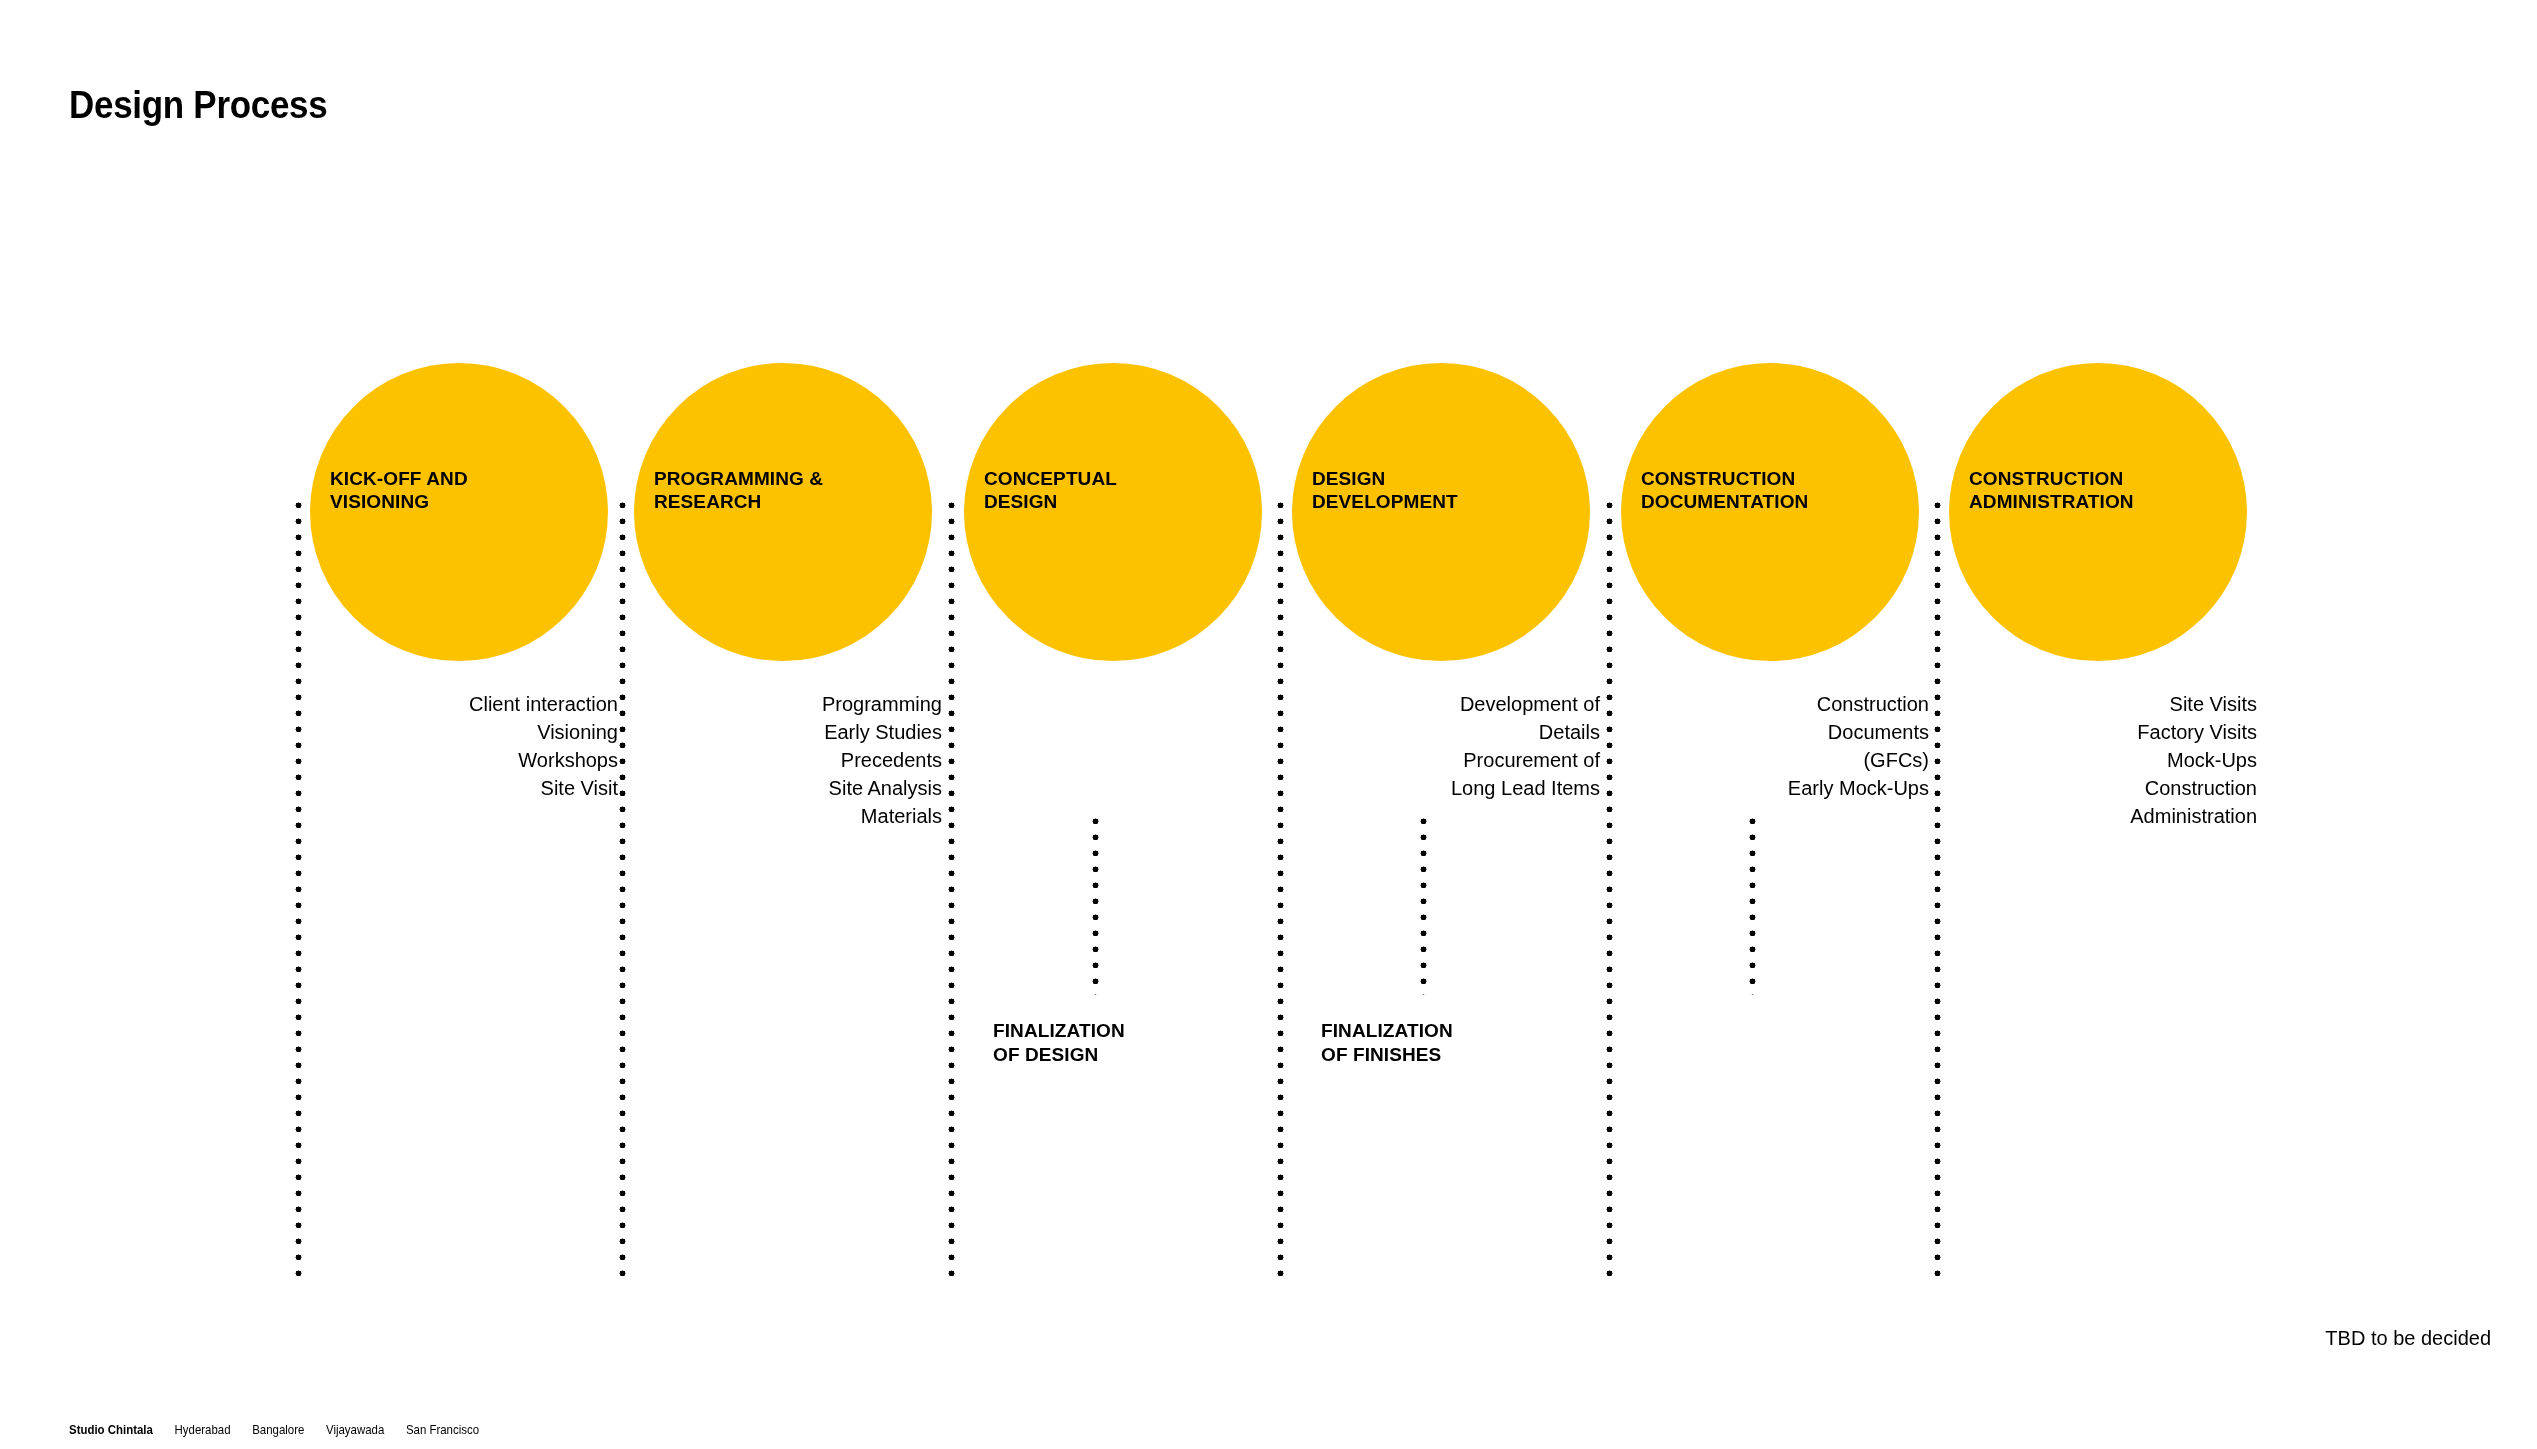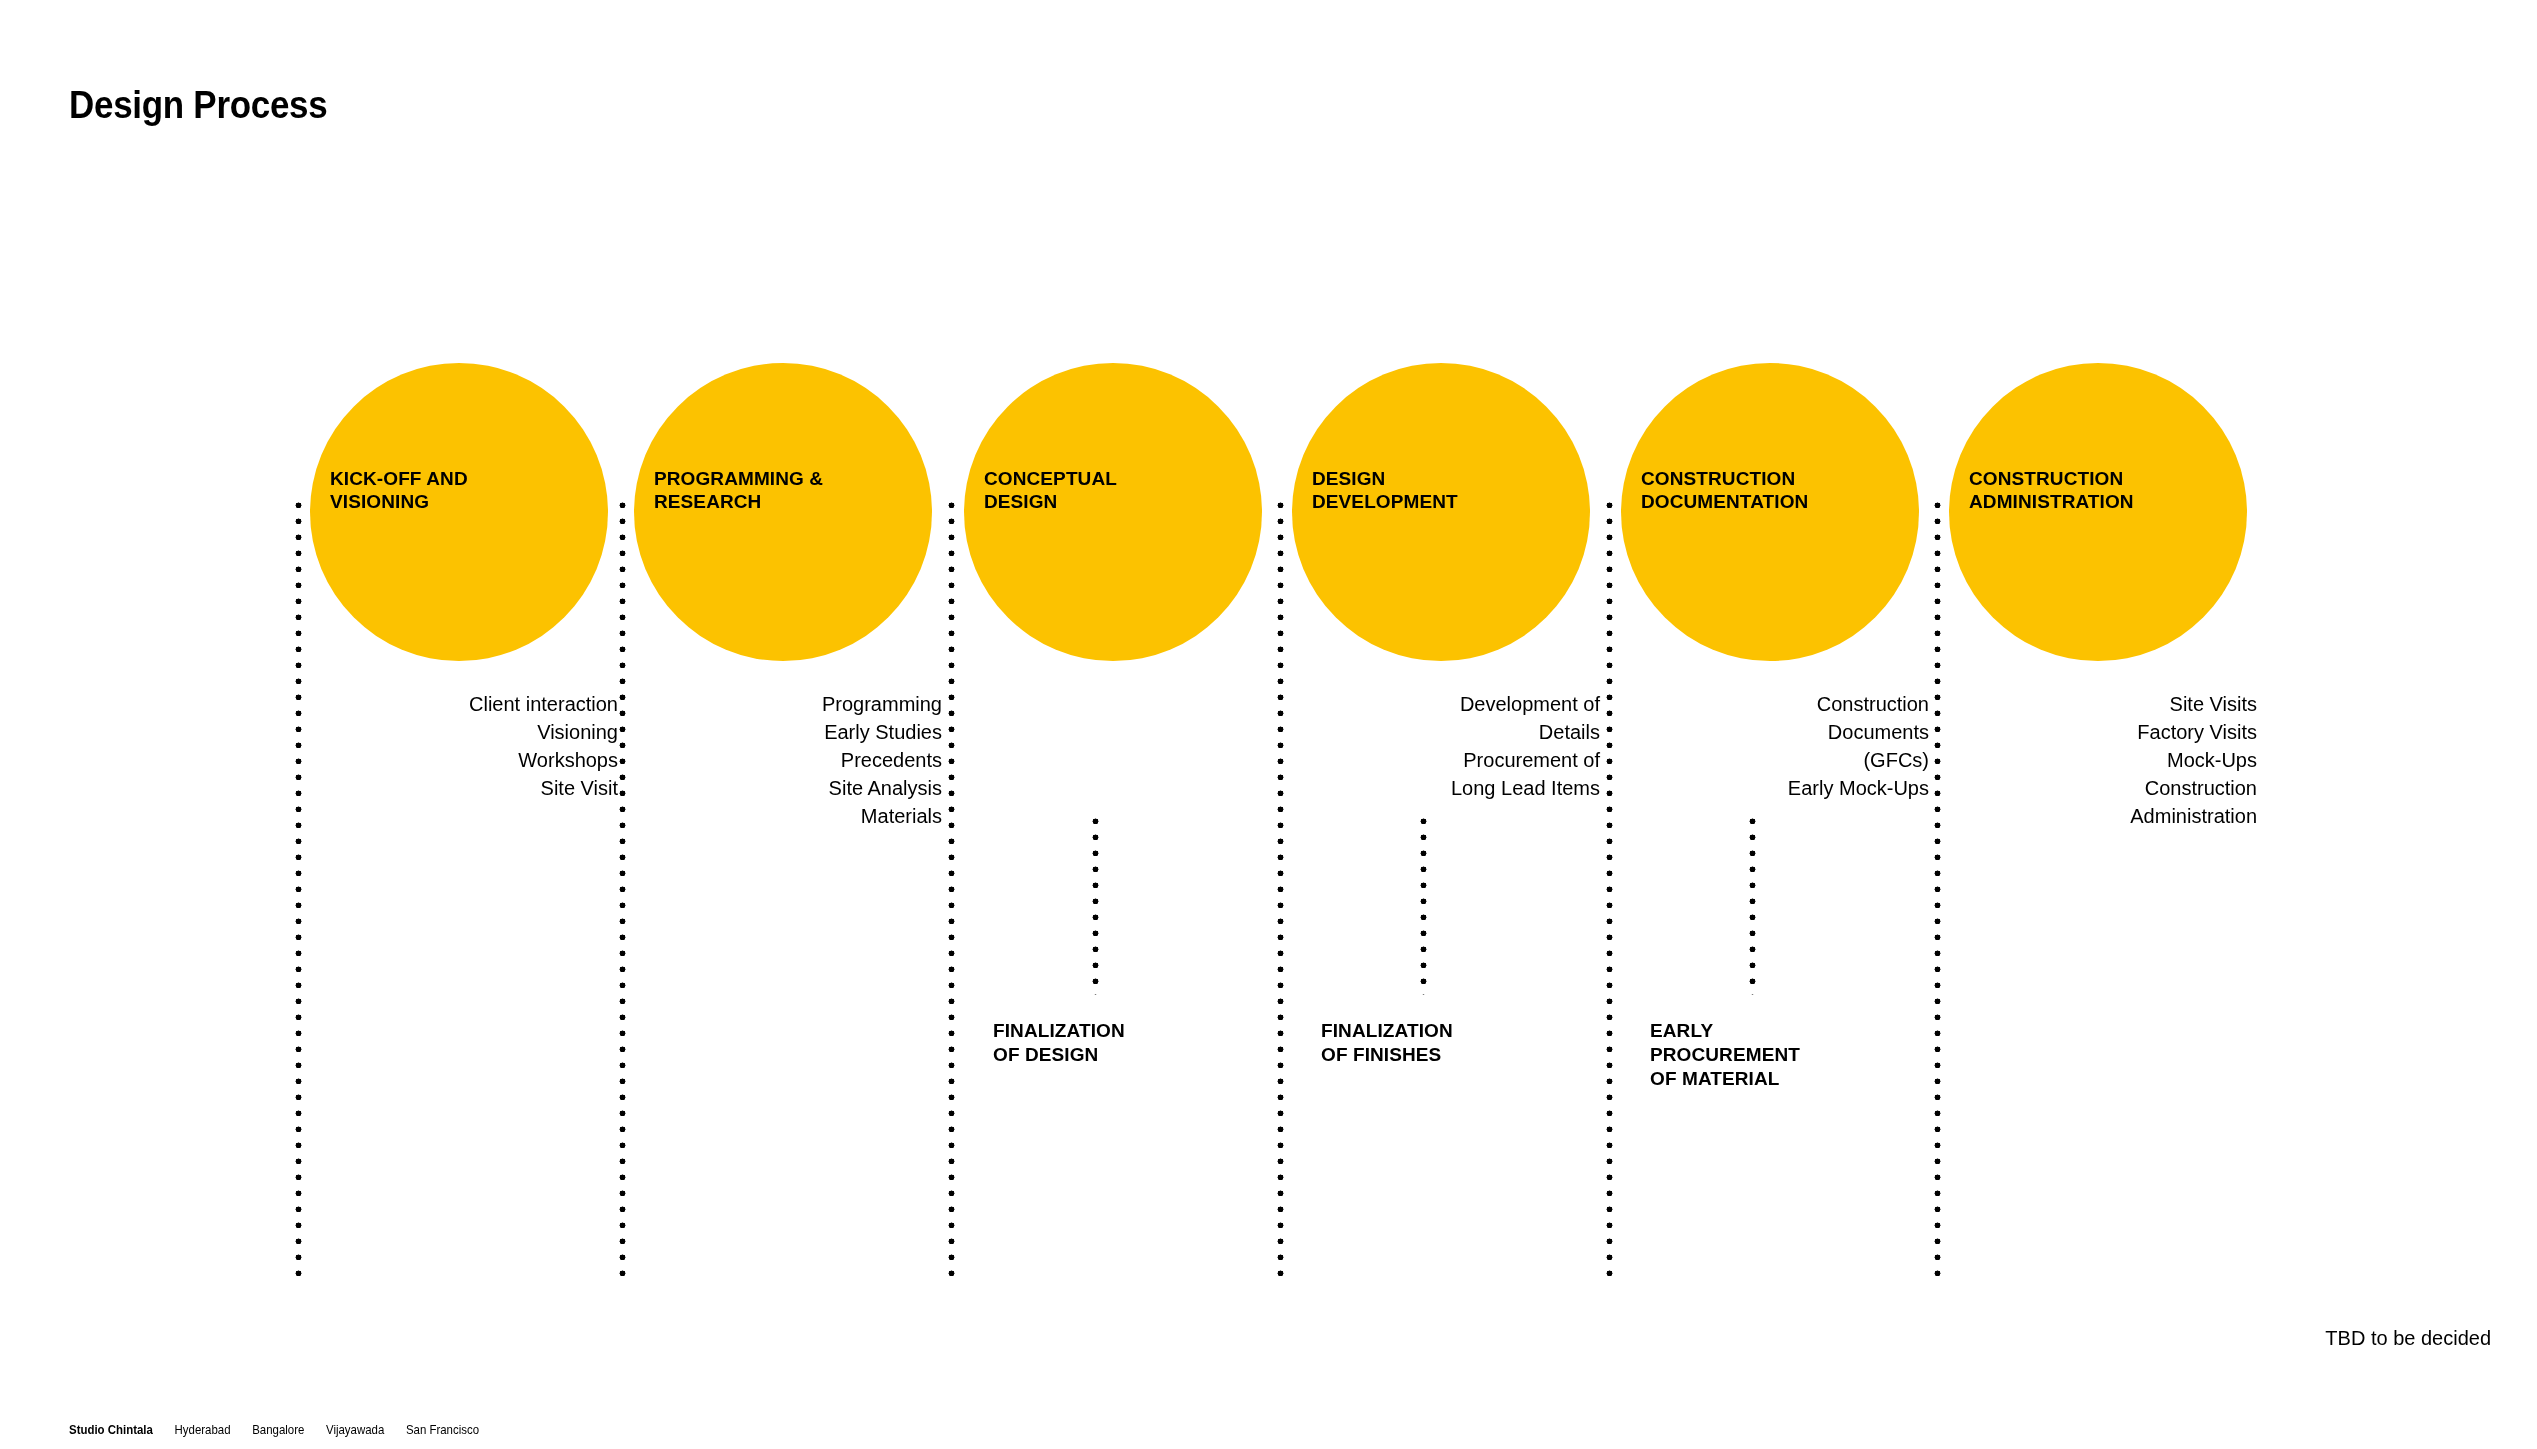--- a/index.html
+++ b/index.html
@@ -206,23 +206,20 @@
 
   <div class="stage" style="left:1609px">
     <div class="circle"></div>
     <div class="circle-label">CONSTRUCTION
 DOCUMENTATION</div>
     <div class="items">Construction
 Documents
 (GFCs)
 Early Mock-Ups</div>
     <div class="inner-dots" style="left:140px; top:818px; height:177px;"></div>
-    <div class="note" style="top:1019px">EARLY
-PROCUREMENT
-OF MATERIAL</div>
   </div>
 
   <div class="stage" style="left:1937px">
     <div class="circle"></div>
     <div class="circle-label">CONSTRUCTION
 ADMINISTRATION</div>
     <div class="items">Site Visits
 Factory Visits
 Mock-Ups
 Construction

